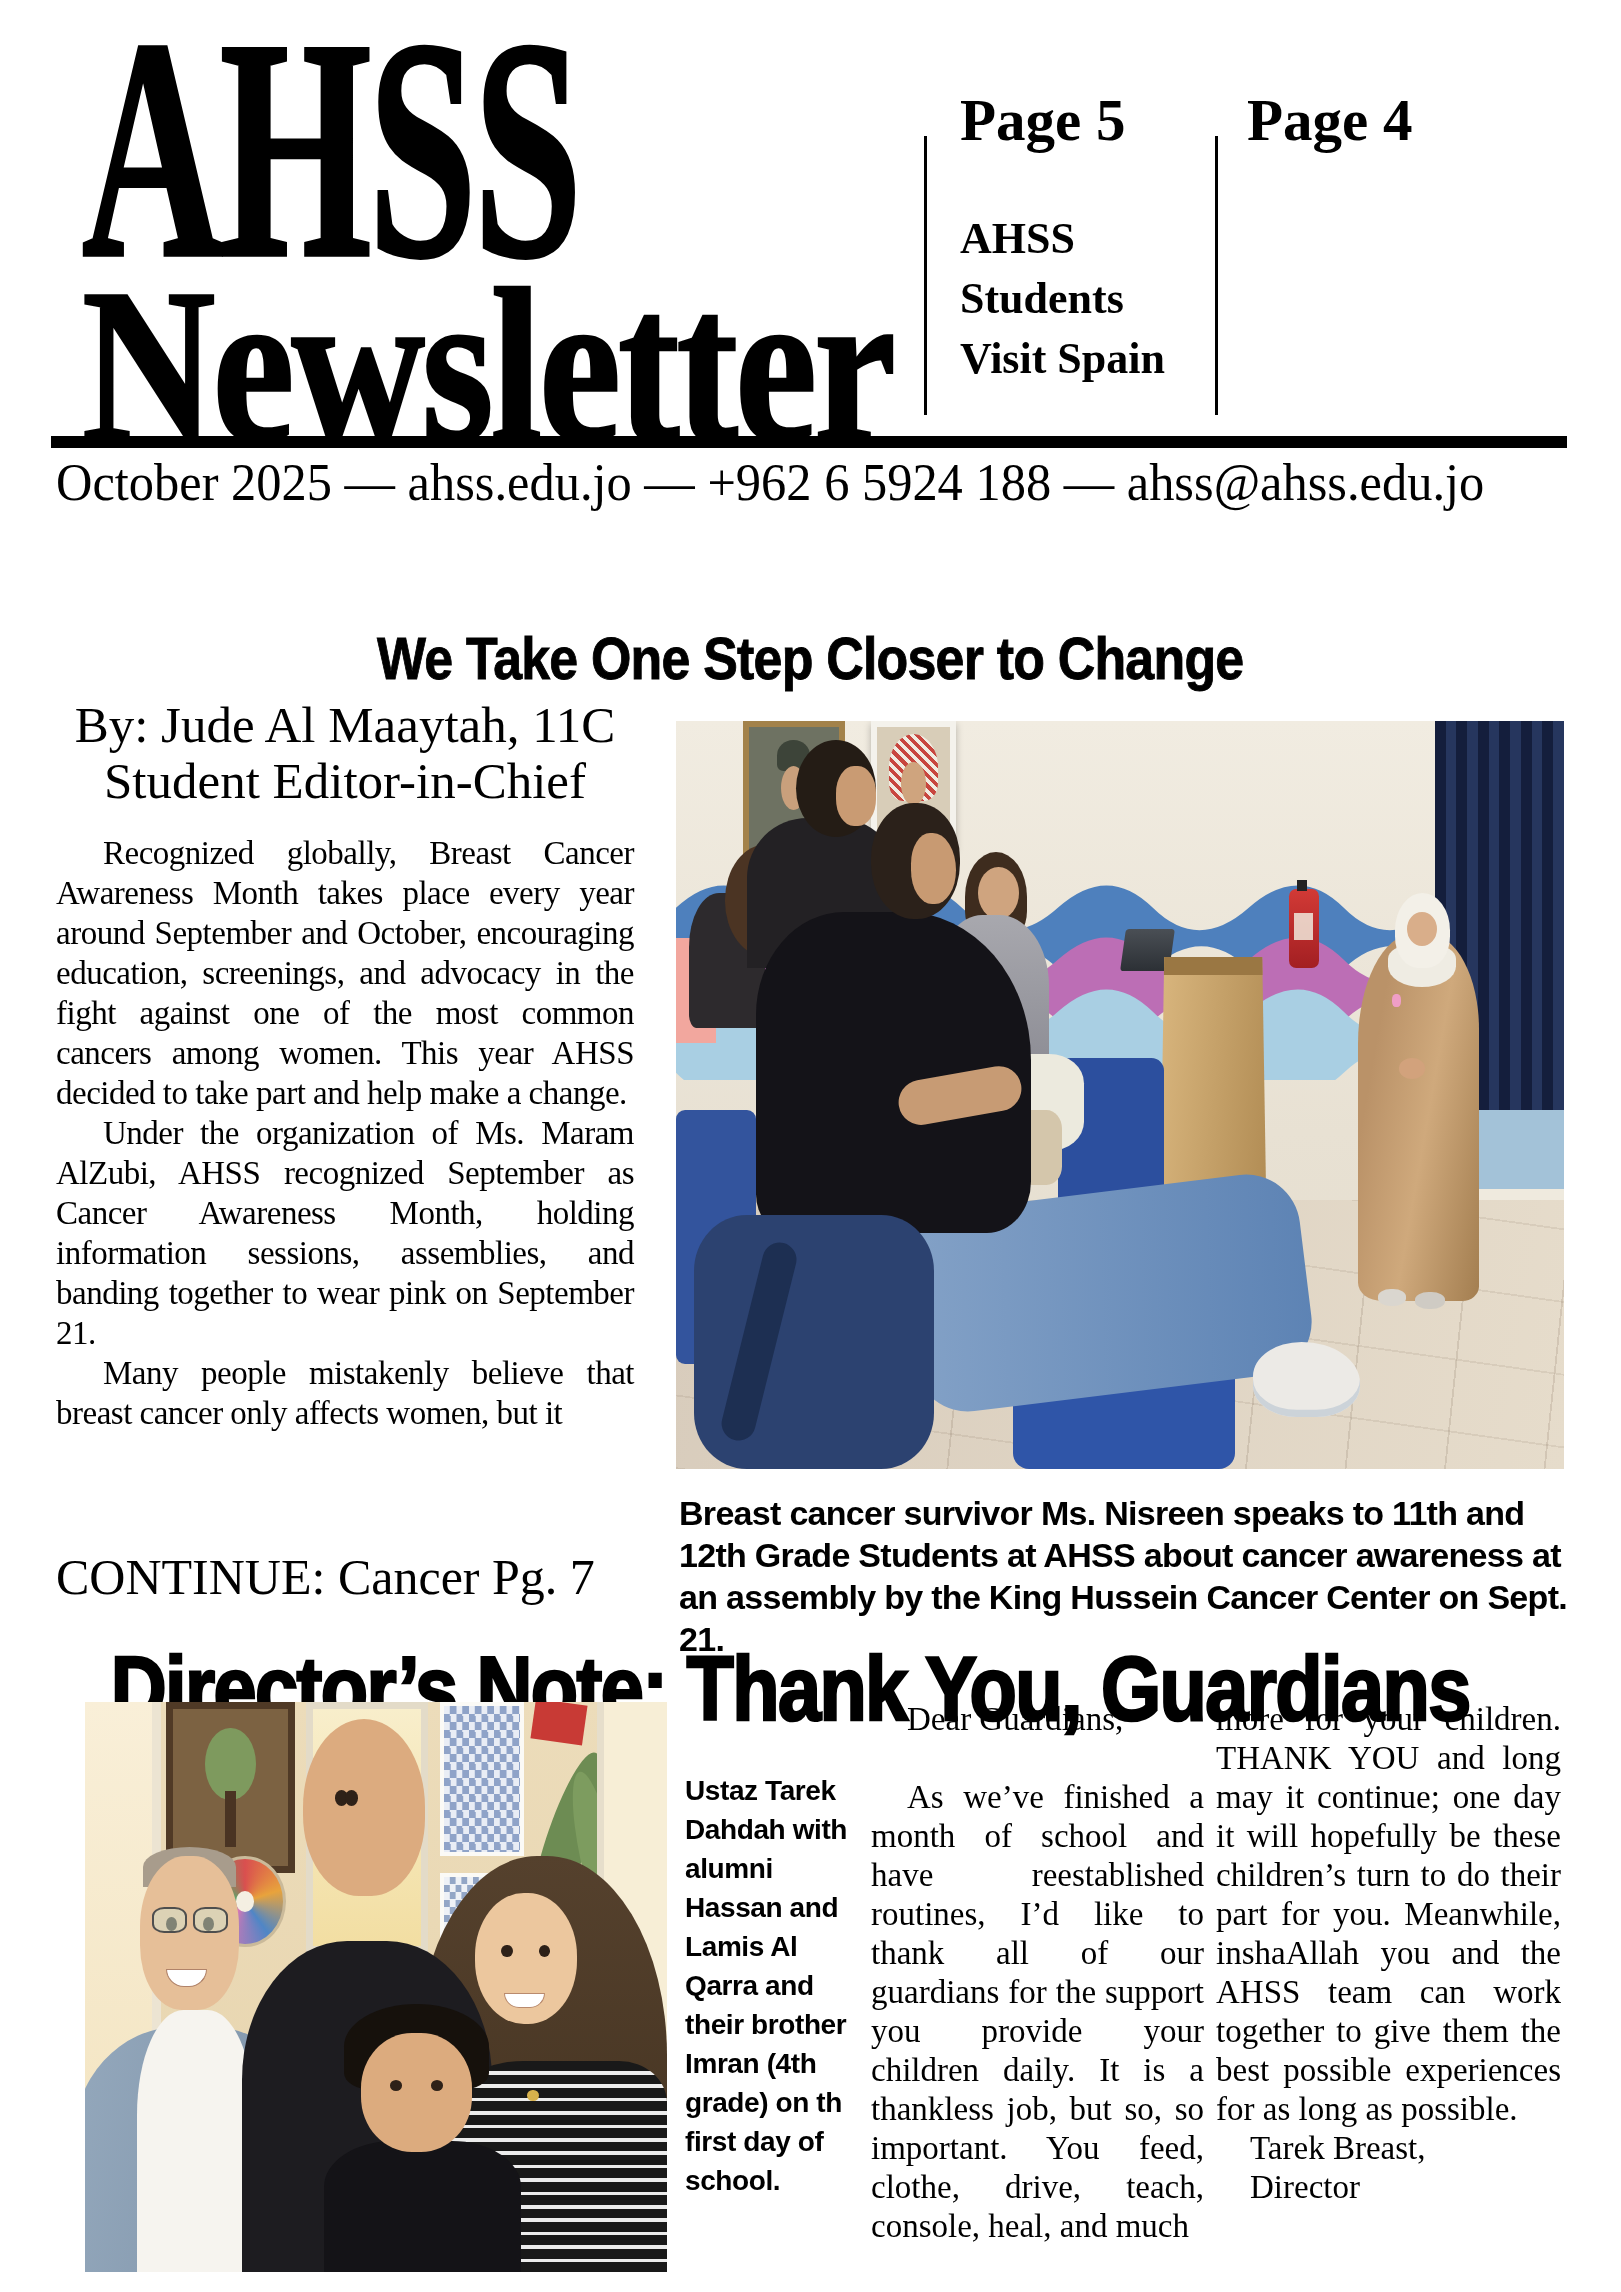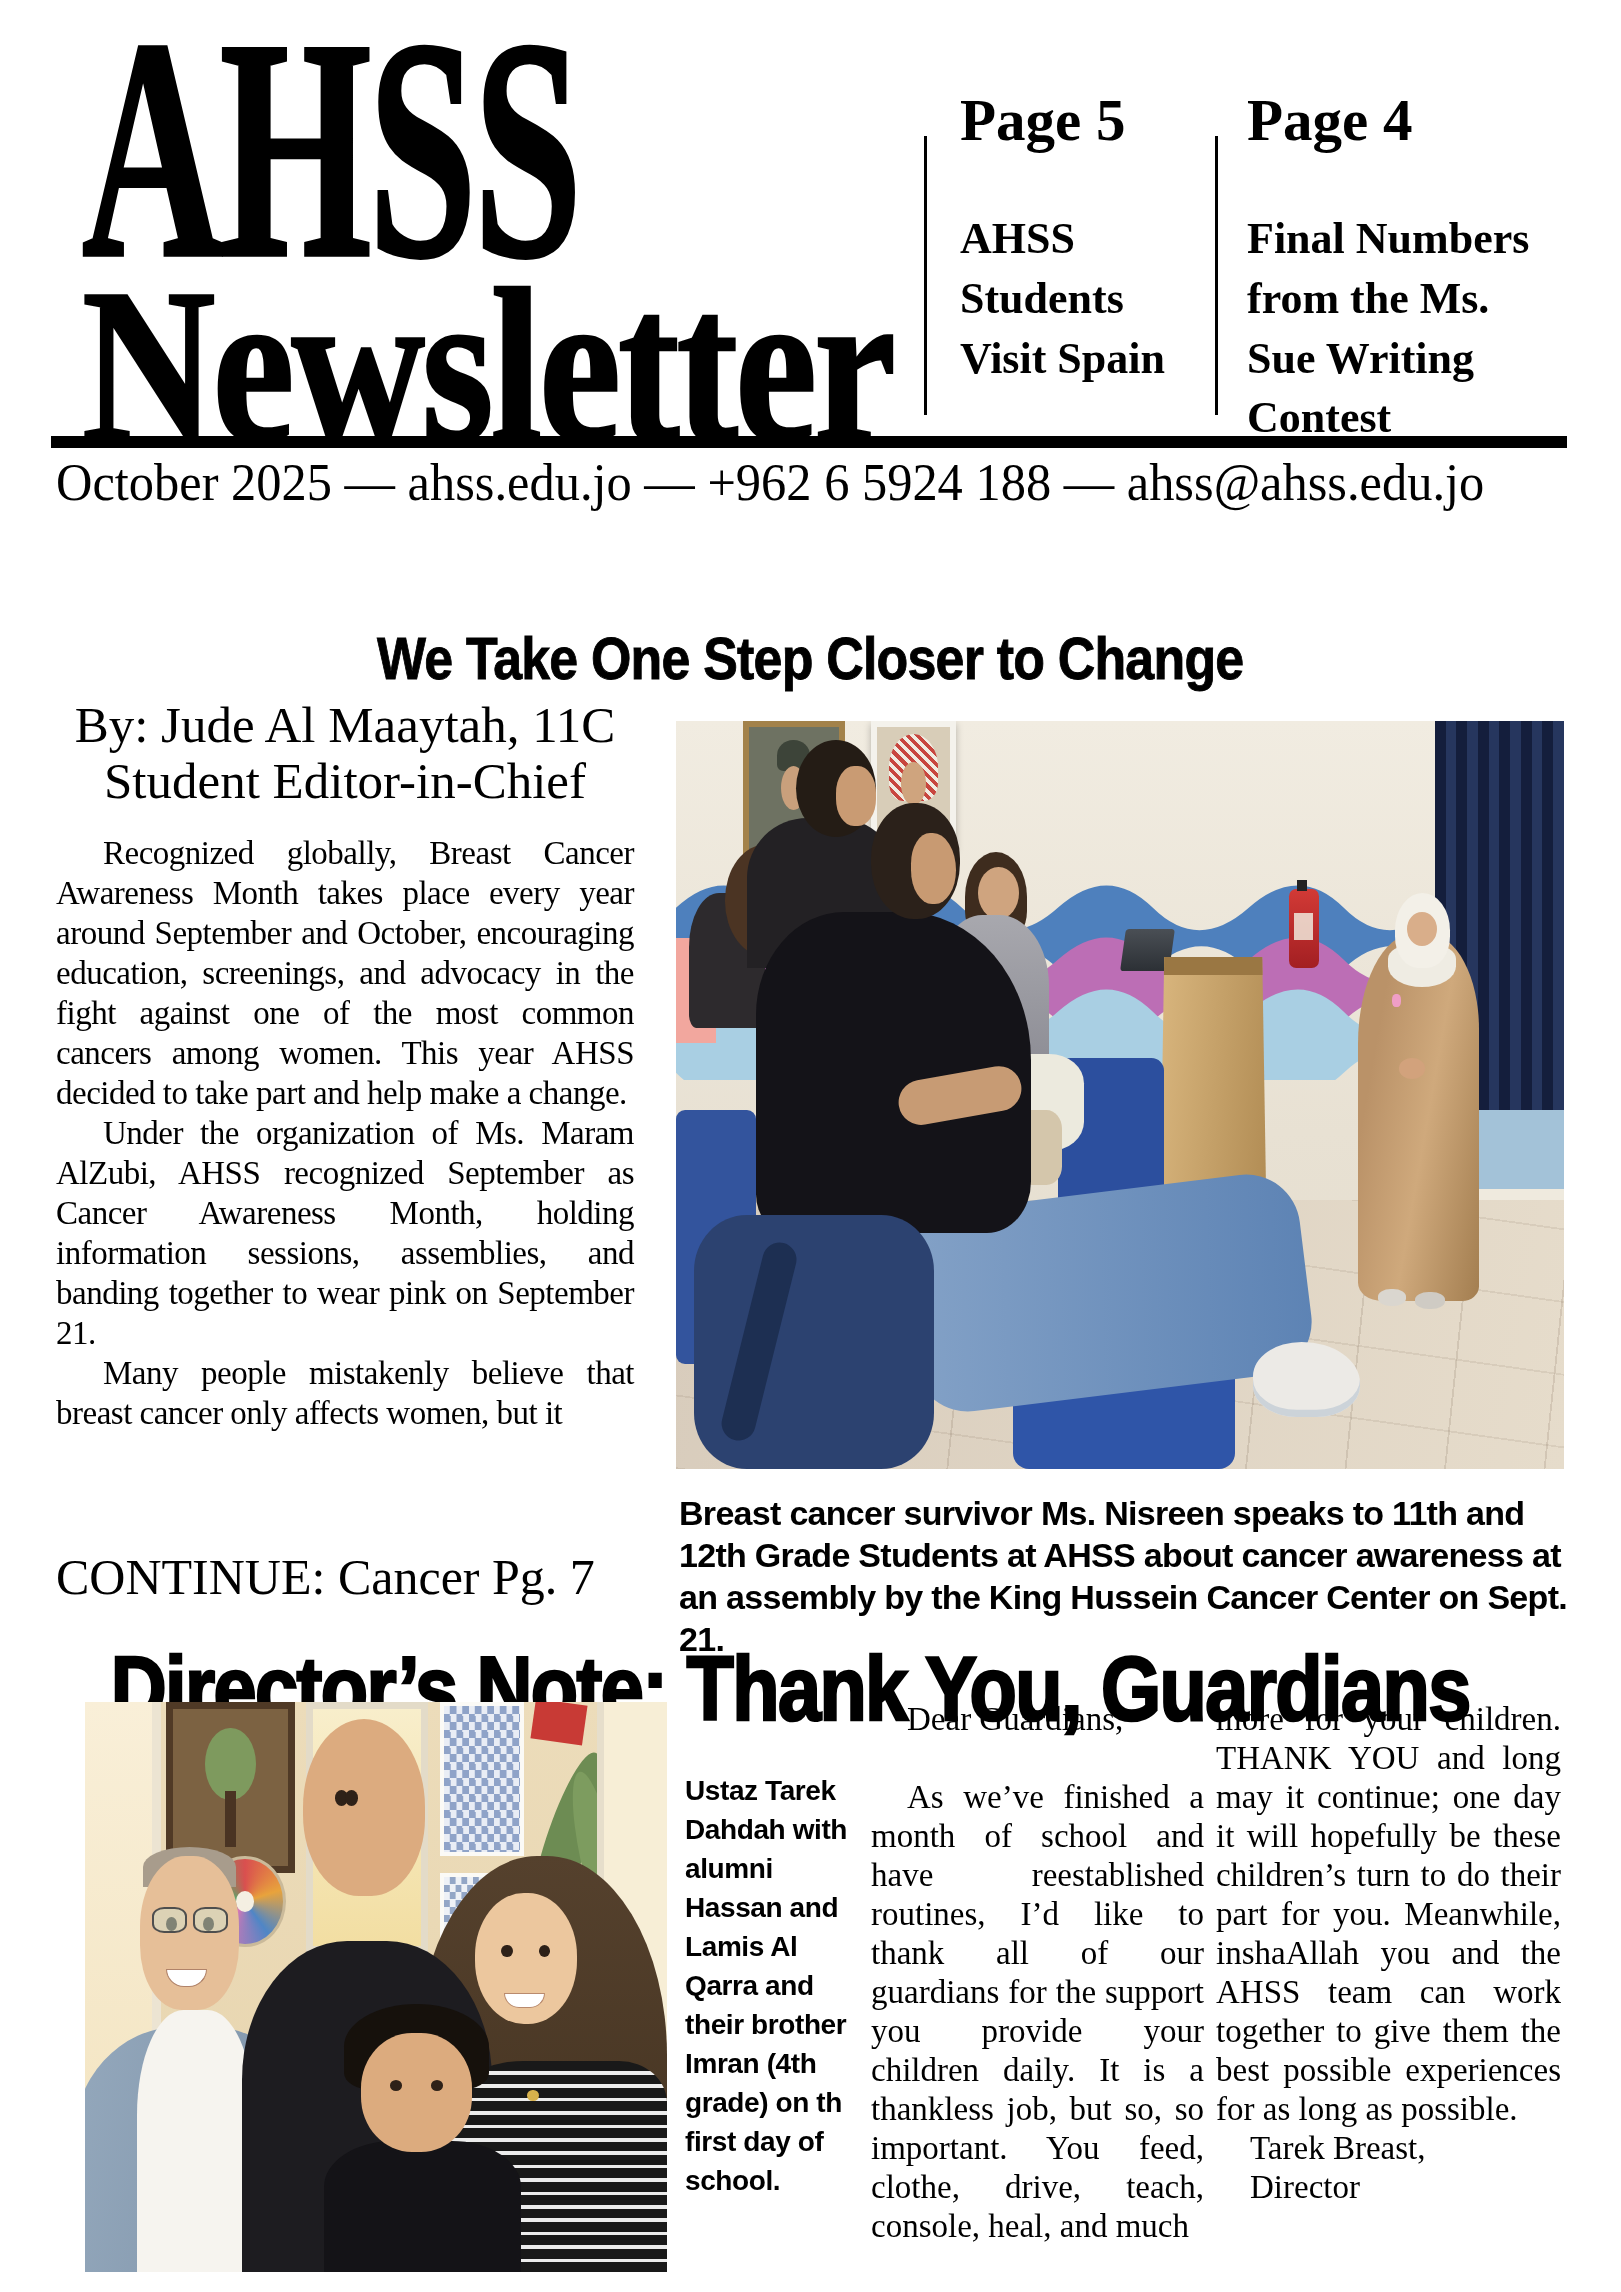--- a/index.html
+++ b/index.html
@@ -247,21 +247,20 @@
 
   <div class="abs vrule" id="vr1"></div>
   <div class="abs vrule" id="vr2"></div>
 
   <div class="abs teaser" id="teaser1">
     <div class="plabel">Page 5</div>
     <div class="ttitle">AHSS Students Visit Spain</div>
   </div>
   <div class="abs teaser" id="teaser2">
     <div class="plabel">Page 4</div>
-    <div class="ttitle">Final Numbers from the Ms. Sue Writing Contest</div>
   </div>
 
   <div class="abs" id="hrule"></div>
   <div class="abs" id="dateline">October 2025 — ahss.edu.jo — +962 6 5924 188 — ahss@ahss.edu.jo</div>
 
   <div class="abs" id="subhead">
     <span>We Take One Step Closer to Change</span>
   </div>
 
   <div class="abs" id="byline">

